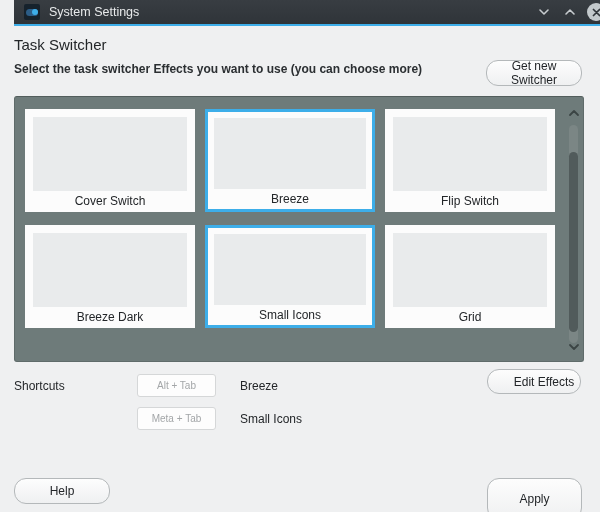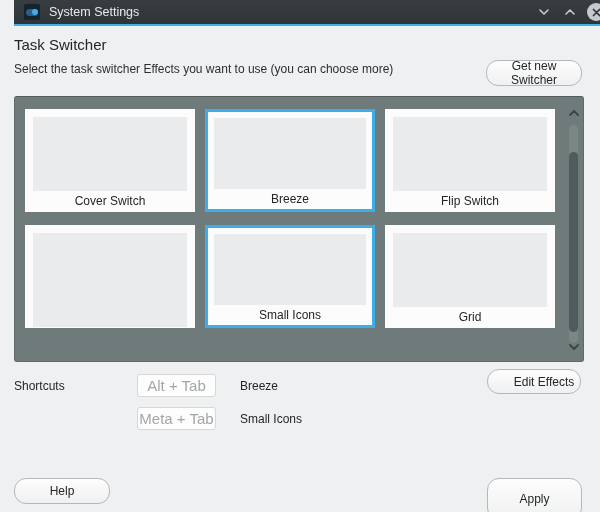--- a/index.html
+++ b/index.html
@@ -46,21 +46,21 @@
     display: flex; align-items: center; justify-content: center; cursor: pointer;
   }
 
   
   .page-title {
     position: absolute; left: 14px; top: 36px;
     font-size: 15px; color: #232629;
   }
   .page-subtitle {
     position: absolute; left: 14px; top: 62px;
-    font-size: 12px; color: #2b2f32;
+    font-size: 12px; color: #2b2f32; font-weight: bold;
   }
   .btn {
     background: linear-gradient(#fdfdfd, #eff0f1);
     border: 1px solid #b4b8ba;
     border-radius: 12px;
     font-family: "Liberation Sans", sans-serif;
     font-size: 12px; color: #232629;
     display: inline-flex; align-items: center; justify-content: center;
     cursor: pointer;
   }
@@ -111,21 +111,21 @@
   }
 
   
   .shortcuts-label {
     position: absolute; left: 14px; top: 379px; font-size: 12px; color: #232629;
   }
   .shortcut-box {
     position: absolute; left: 137px; width: 79px; height: 23px;
     background: #fdfdfd;
     border: 1px solid #d5d7d8; border-radius: 3px;
-    font-size: 15px; color: #a3a6a8;
+    font-size: 10px; color: #a3a6a8;
     display: flex; align-items: center; justify-content: center;
     cursor: pointer;
   }
   .shortcut-box.row-0 { top: 374px; }
   .shortcut-box.row-1 { top: 407px; }
   .shortcut-name { position: absolute; left: 240px; font-size: 12px; color: #232629; }
   .shortcut-name.row-0 { top: 379px; }
   .shortcut-name.row-1 { top: 412px; }
   .edit-effects-btn { position: absolute; right: 19px; top: 369px; height: 25px; width: 94px; padding-left: 20px; }
 
@@ -180,20 +180,21 @@
   <div class="card pos-1 selected">
     <div class="preview"></div>
     <div class="card-label">Breeze</div>
   </div>
   <div class="card pos-2">
     <div class="preview"></div>
     <div class="card-label">Flip Switch</div>
   </div>
   <div class="card pos-3">
     <div class="preview"></div>
+    <div class="card-label">Breeze Dark</div>
   </div>
   <div class="card pos-4 selected">
     <div class="preview"></div>
     <div class="card-label">Small Icons</div>
   </div>
   <div class="card pos-5">
     <div class="preview"></div>
     <div class="card-label">Grid</div>
   </div>
 

